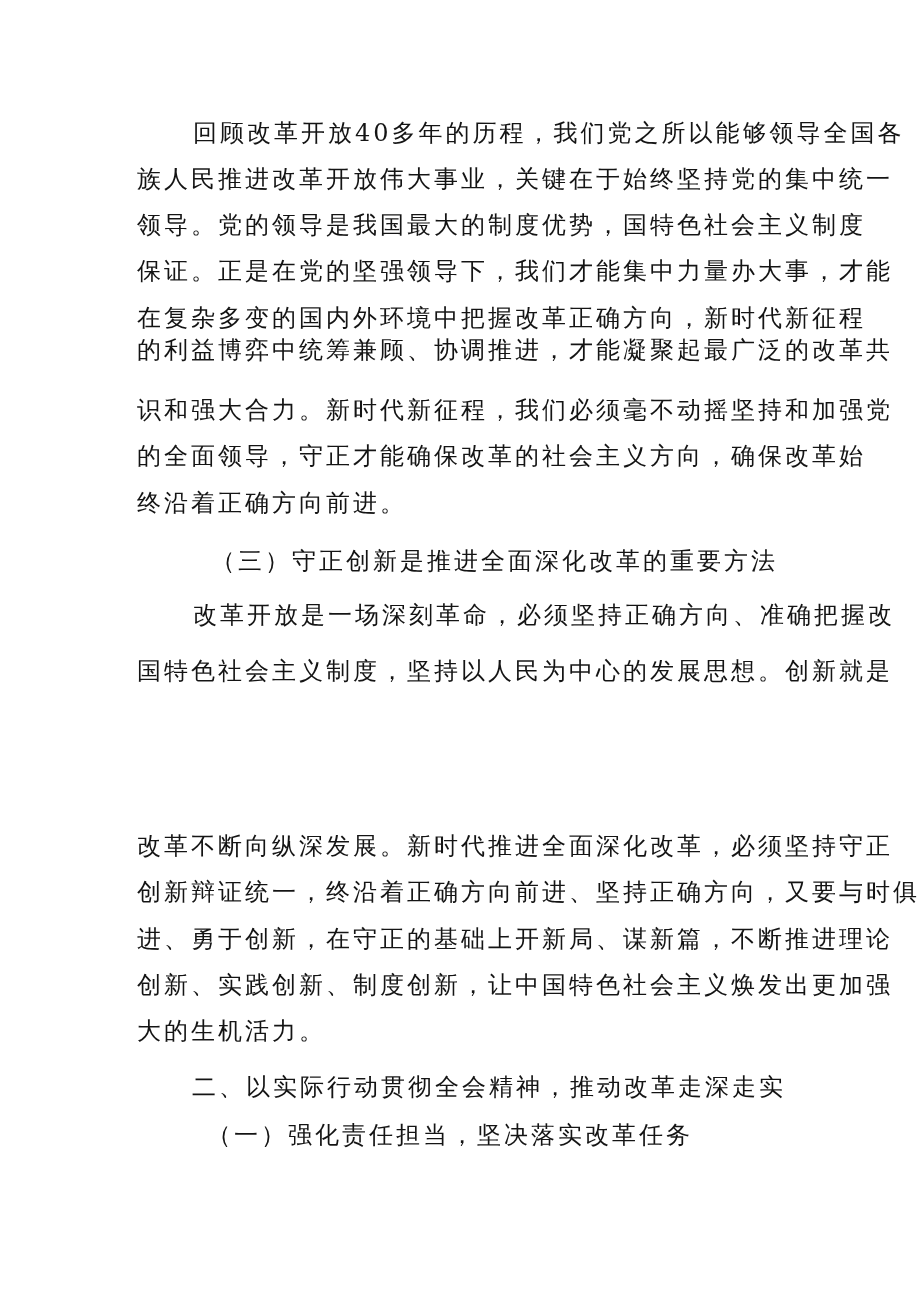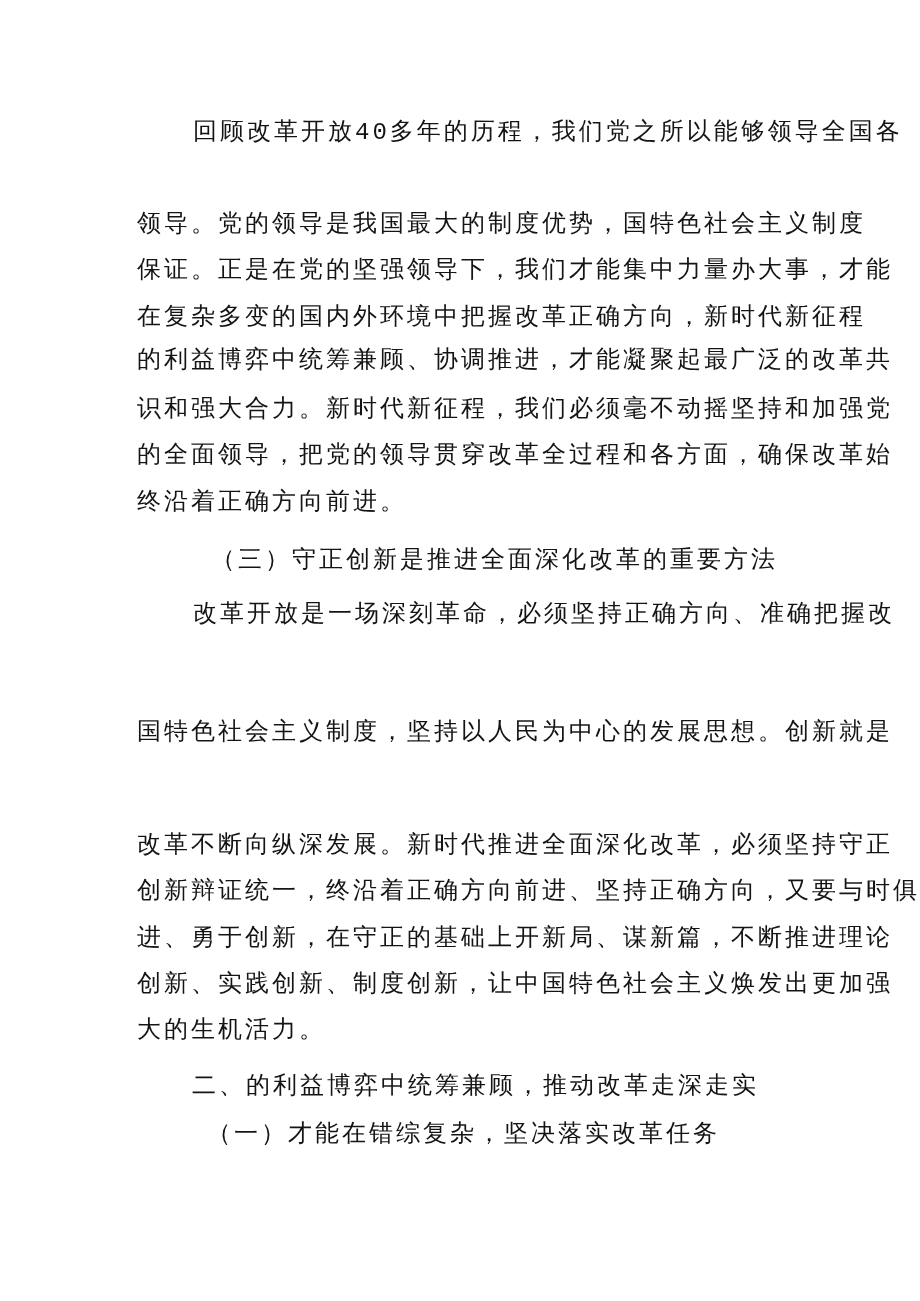--- a/index.html
+++ b/index.html
@@ -1,40 +1,41 @@
 <!DOCTYPE html>
 <html><head>
 <meta charset="utf-8">
 <style>
   html, body { margin: 0; padding: 0; background: #ffffff; }
   body { width: 920px; height: 1301px; position: relative; overflow: hidden;
          font-family: "DejaVu Serif", "Liberation Serif", serif; color: #141414; }
-  .page { position: absolute; left: 0; top: 0; width: 920px; height: 1034px; background: #fff; font-family: Liberation Mono, monospace; }
+  .page { position: absolute; left: 0; top: 0; width: 920px; height: 1034px; background: #fff; }
   .line { position: absolute; left: 137px; width: 660px; height: 46px; line-height: 46px;
           font-size: 24px; white-space: nowrap; letter-spacing: 3px; }
   .indent { left: 193px; }
   .sub { left: 211px; }
   .h2 { left: 192px; }
   .h3 { left: 207px; }
 </style>
 </head>
 <body>
 
 <div class="page">
   <div class="line indent" style="top:110px">回顾改革开放40多年的历程，我们党之所以能够领导全国各</div>
+  <div class="line" style="top:156px">族人民推进改革开放伟大事业，关键在于始终坚持党的集中统一</div>
   <div class="line" style="top:202px">领导。党的领导是我国最大的制度优势，国特色社会主义制度</div>
   <div class="line" style="top:248px">保证。正是在党的坚强领导下，我们才能集中力量办大事，才能</div>
   <div class="line" style="top:295px">在复杂多变的国内外环境中把握改革正确方向，新时代新征程</div>
-  <div class="line" style="top:338px">的利益博弈中统筹兼顾、协调推进，才能凝聚起最广泛的改革共</div>
+  <div class="line" style="top:327px">的利益博弈中统筹兼顾、协调推进，才能凝聚起最广泛的改革共</div>
   <div class="line" style="top:387px">识和强大合力。新时代新征程，我们必须毫不动摇坚持和加强党</div>
-  <div class="line" style="top:433px">的全面领导，把党的领导贯穿改革全过程和各方面，确保改革始</div>
+  <div class="line" style="top:433px">的全面领导，守正才能确保改革的社会主义方向，确保改革始</div>
   <div class="line" style="top:480px">终沿着正确方向前进。</div>
   <div class="line indent" style="top:592px">改革开放是一场深刻革命，必须坚持正确方向、准确把握改</div>
   <div class="line sub" style="top:538px">（三）守正创新是推进全面深化改革的重要方法</div>
-  <div class="line" style="top:710px">国特色社会主义制度，坚持以人民为中心的发展思想。创新就是</div>
+  <div class="line" style="top:648px">国特色社会主义制度，坚持以人民为中心的发展思想。创新就是</div>
   <div class="line" style="top:823px">改革不断向纵深发展。新时代推进全面深化改革，必须坚持守正</div>
   <div class="line" style="top:869px">创新辩证统一，终沿着正确方向前进、坚持正确方向，又要与时俱</div>
   <div class="line" style="top:916px">进、勇于创新，在守正的基础上开新局、谋新篇，不断推进理论</div>
   <div class="line" style="top:962px">创新、实践创新、制度创新，让中国特色社会主义焕发出更加强</div>
   <div class="line" style="top:1008px">大的生机活力。</div>
-  <div class="line h2" style="top:1064px">二、的利益博弈中统筹兼顾，推动改革走深走实</div>
-  <div class="line h3" style="top:1112px">（一）才能在错综复杂，坚决落实改革任务</div>
+  <div class="line h2" style="top:1064px">二、以实际行动贯彻全会精神，推动改革走深走实</div>
+  <div class="line h3" style="top:1112px">（一）强化责任担当，坚决落实改革任务</div>
 </div>
 
 </body></html>

